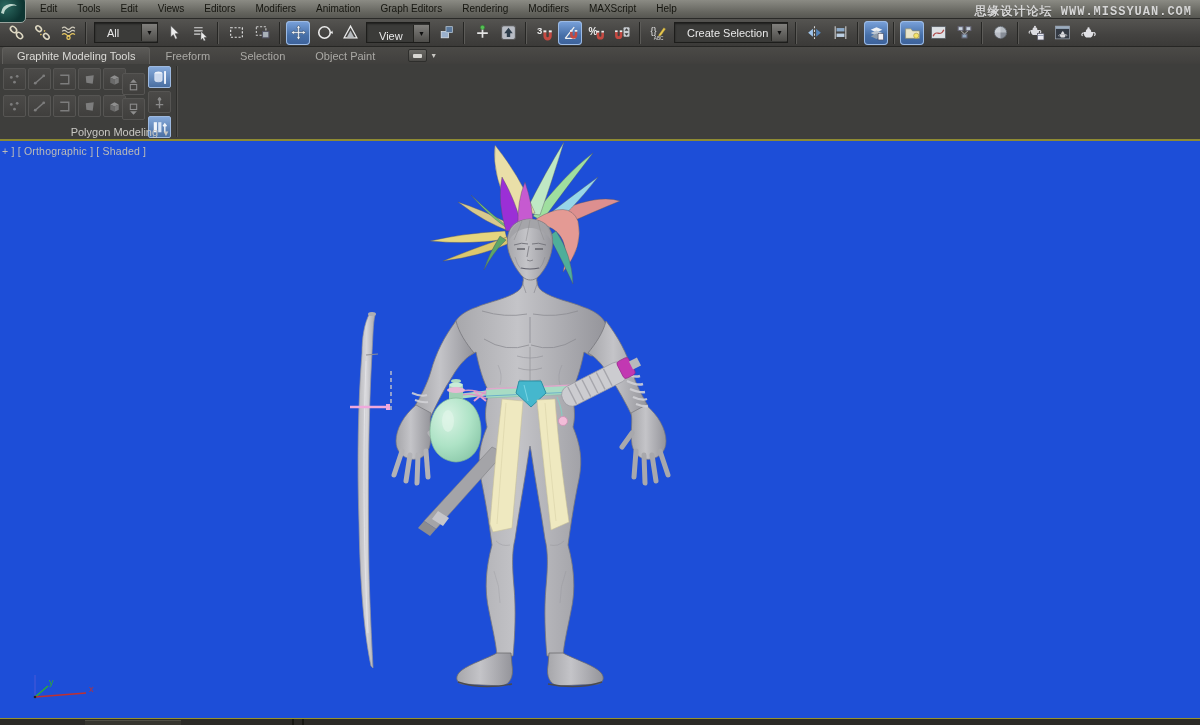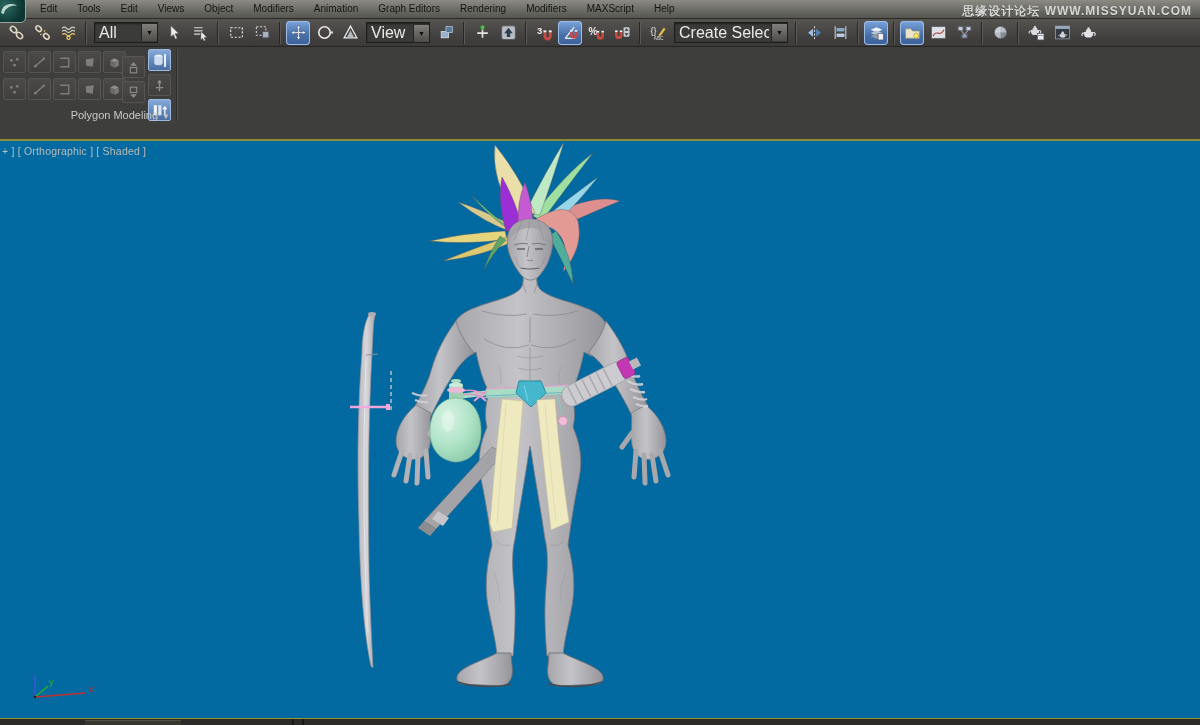--- a/index.html
+++ b/index.html
@@ -5,33 +5,33 @@
   html,body{margin:0;padding:0}
   body{width:1200px;height:725px;position:relative;overflow:hidden;background:#3a3a3a;
        font-family:"Liberation Sans",sans-serif;-webkit-font-smoothing:antialiased}
   
   #menubar{position:absolute;top:0;left:0;right:0;height:18px;
     background:linear-gradient(#8b8b84,#64645e 70%,#575752);display:flex;align-items:center;padding-left:30px;z-index:30}
   .menu-item{font-size:10px;color:#15150f;padding:0 10px;line-height:18px;cursor:default}
   #logo{position:absolute;left:-6px;top:-3px;width:30px;height:24px;border-radius:5px;
     background:radial-gradient(circle at 35% 35%,#2d6b62,#0d3532 70%);border:1px solid #9aa49e;z-index:31}
   #logo svg{position:absolute;left:3px;top:2px}
-  #watermark{position:absolute;top:3px;right:8px;z-index:40;font-family:Liberation Sans, sans-serif;
+  #watermark{position:absolute;top:3px;right:8px;z-index:40;font-family:Liberation Mono, monospace;
     font-weight:bold;font-size:12px;color:#d6d6d6;letter-spacing:1px;text-shadow:0 1px 0 rgba(0,0,0,.25)}
   
   #toolbar{position:absolute;top:18px;left:0;right:0;height:29px;
     background:linear-gradient(#555451,#434240 60%,#3b3a38);border-top:1px solid #2a2a28;border-bottom:1px solid #262624;
     display:flex;align-items:center;padding:0 3px;box-sizing:border-box;z-index:20}
   .tb-btn{width:24px;height:24px;border-radius:3px;display:flex;align-items:center;justify-content:center;flex:0 0 auto;margin:0 1px}
   .tb-btn.active{background:linear-gradient(#7ba3dc,#466fa8 60%,#3c619a);box-shadow:inset 0 0 0 1px #9dbbe4;border-radius:4px}
   .tb-sep{width:2px;height:22px;margin:0 4px;flex:0 0 auto;
     background:linear-gradient(90deg,#262624 50%,#5c5b58 50%)}
   .tb-dd{height:19px;background:#3b3b39;border:1px solid #1d1d1b;box-shadow:inset 0 1px 2px rgba(0,0,0,.5);
     display:flex;align-items:center;margin:0 3px;flex:0 0 auto}
-  .dd-text{font-size:16px;color:#e9e9e9;padding-left:4px;white-space:nowrap;overflow:hidden;flex:1}
+  .dd-text{font-size:11px;color:#e9e9e9;padding-left:12px;white-space:nowrap;overflow:hidden;flex:1}
   .dd-arrow{width:15px;height:17px;margin-left:2px;background:linear-gradient(#807f7c,#4e4d4a);
     border-left:1px solid #23231f;display:flex;align-items:center;justify-content:center}
   .dd-arrow::after{content:"▼";font-size:7px;color:#0e0e0e;line-height:1}
   
   #ribbon{position:absolute;top:47px;left:0;right:0;height:92px;background:#3e3e3c;z-index:10}
   #ribbon-tabs{height:17px;display:flex;align-items:flex-end;padding-left:2px;
     background:linear-gradient(#4b4a47,#403f3d)}
   .rtab{font-size:11px;color:#aaa9a5;padding:1px 15px;line-height:14px;cursor:default}
   .rtab.active{background:linear-gradient(#5b5a57,#464543);color:#dddcd8;border:1px solid #605f5c;border-bottom:none;
     border-radius:3px 3px 0 0;padding:1px 14px}
@@ -46,21 +46,21 @@
     background:linear-gradient(90deg,#2e2e2c 50%,#51504d 50%)}
   .rb-row{position:absolute;left:3px;display:flex;gap:2px}
   .rb-btn{width:21px;height:20px;border-radius:2px;background:linear-gradient(#4b4a48,#403f3d);
     border:1px solid #565553;display:flex;align-items:center;justify-content:center}
   .rb-btn.blue{background:linear-gradient(#85a9da,#4a6fa2);border-color:#9db9e0}
   .rb-col{position:absolute;display:flex;flex-direction:column;gap:3px}
   #poly-label{position:absolute;left:0;bottom:1px;width:170px;text-align:right;font-size:11px;color:#c9c8c4}
   #poly-label .caret{font-size:8px;color:#c9c8c4;margin-left:4px}
   
   #viewport{position:absolute;top:139px;left:0;width:1200px;height:579px;box-sizing:border-box;
-    background:#0369a1;border-top:2px solid #8e8a33}
+    background:#1d4ed8;border-top:2px solid #8e8a33}
   #vp-label{position:absolute;left:2px;top:4px;font-size:10.5px;color:#bcbcb8;letter-spacing:.2px}
   #scene{position:absolute;left:0;top:0;width:1200px;height:577px}
   #axis-gizmo{position:absolute;left:22px;bottom:10px}
   
   #bottombar{position:absolute;top:718px;left:0;right:0;height:7px;background:#2b2a26;border-top:1px solid #96922e}
   #bb-box{position:absolute;left:85px;top:1px;width:96px;height:6px;background:#37362f;border-top:1px solid #504f45}
   .bb-tick{position:absolute;top:0;width:2px;height:7px;background:#191913}
 </style>
 </head>
 <body>
@@ -68,21 +68,21 @@
 <div id="logo">
   <svg width="22" height="18" viewBox="0 0 22 18">
       <path d="M3 13 Q4 5 12 4 Q17 3.4 19 6 Q15 4.6 11 7 Q6 9.6 6 14 Z" fill="#cfe4da" opacity=".9"></path>
     </svg>
 </div>
 <div id="menubar">
     <span class="menu-item">Edit</span>
     <span class="menu-item">Tools</span>
     <span class="menu-item">Edit</span>
     <span class="menu-item">Views</span>
-    <span class="menu-item">Object</span>
+    <span class="menu-item">Editors</span>
     <span class="menu-item">Modifiers</span>
     <span class="menu-item">Animation</span>
     <span class="menu-item">Graph Editors</span>
     <span class="menu-item">Rendering</span>
     <span class="menu-item">Modifiers</span>
     <span class="menu-item">MAXScript</span>
     <span class="menu-item">Help</span>
   </div>
 <div id="watermark">思缘设计论坛 WWW.MISSYUAN.COM</div>
 
@@ -322,20 +322,30 @@
       <svg viewBox="0 0 16 16" width="17" height="17">
         <path d="M3.6 7.6 h8.8 c.3 2.8 -1 4.6 -2.2 5.2 h-4.4 C4.6 12.2 3.3 10.4 3.6 7.6 Z" fill="#e2e2e6"></path>
         <path d="M5.4 7.6 c0 -2.4 1.2 -3.2 2.6 -3.2 s2.6 .8 2.6 3.2 Z" fill="#e2e2e6"></path>
         <ellipse cx="8" cy="3.9" rx="1.1" ry=".8" fill="#e2e2e6"></ellipse>
         <path d="M3.6 8.4 c-2 .2 -2.4 1.8 -1.2 2.8 M12.4 8.2 c2 -.3 2.6 1.6 1 2.8" stroke="#e2e2e6" fill="none" stroke-width="1.1"></path>
       </svg>
     </div>
   </div>
 
 <div id="ribbon">
+  <div id="ribbon-tabs">
+      <span class="rtab active">Graphite Modeling Tools</span>
+      <span class="rtab">Freeform</span>
+      <span class="rtab">Selection</span>
+      <span class="rtab">Object Paint</span>
+      <span id="ribbon-min">
+        <span class="minbox"></span>
+        <span class="mincaret">▼</span>
+      </span>
+    </div>
   <div id="ribbon-body">
     <div id="poly-panel">
       <div class="rb-row" id="rb-row1" style="top:4px">
           <div class="rb-btn">
             <svg viewBox="0 0 16 16" width="17" height="17">
               <g fill="#7d7d7d">
                 <circle cx="5" cy="6" r="1.3"></circle>
                 <circle cx="10.5" cy="5" r="1.3"></circle>
                 <circle cx="8" cy="10.5" r="1.3"></circle>
               </g>

